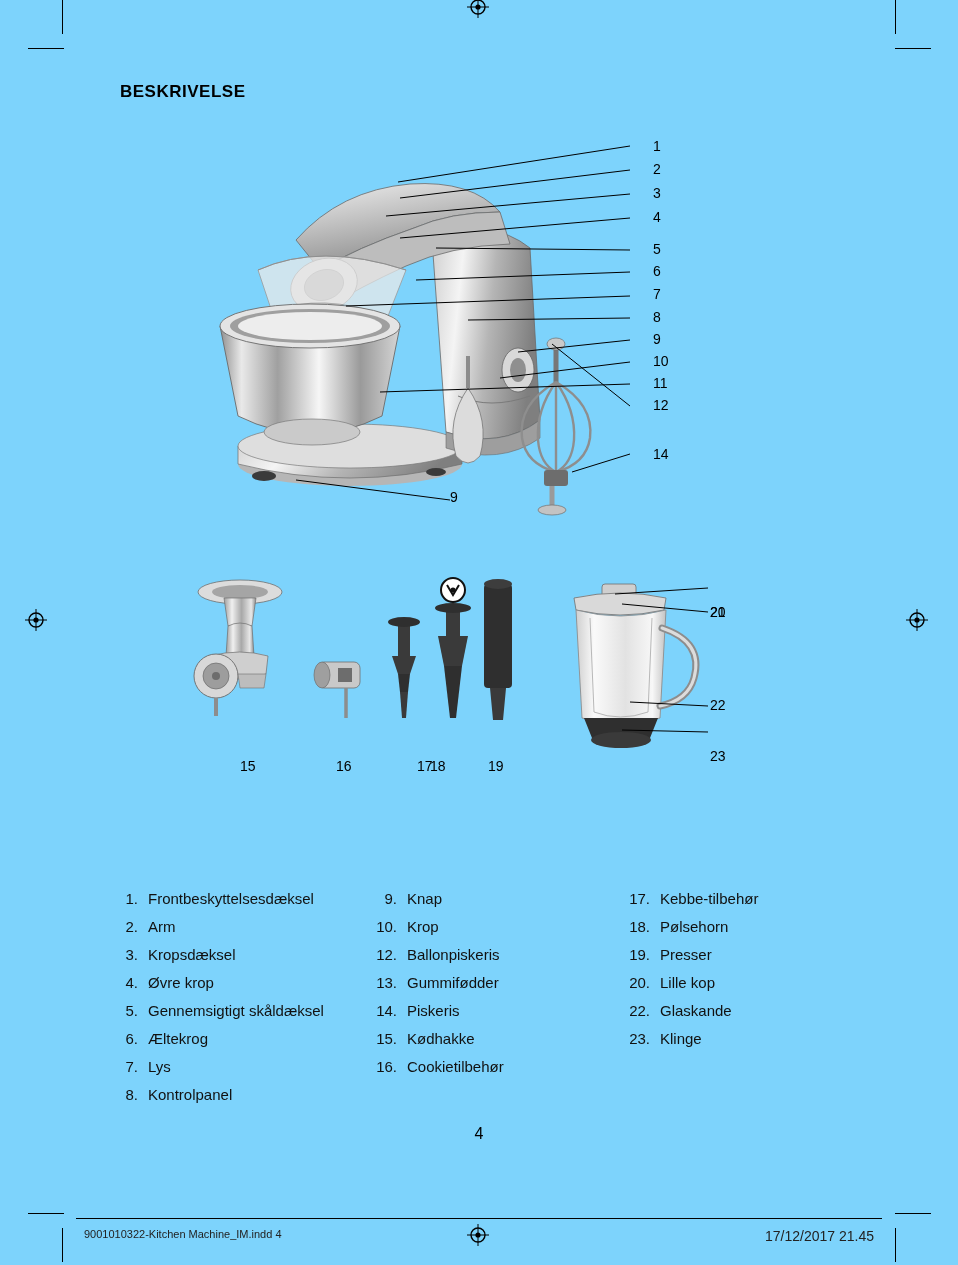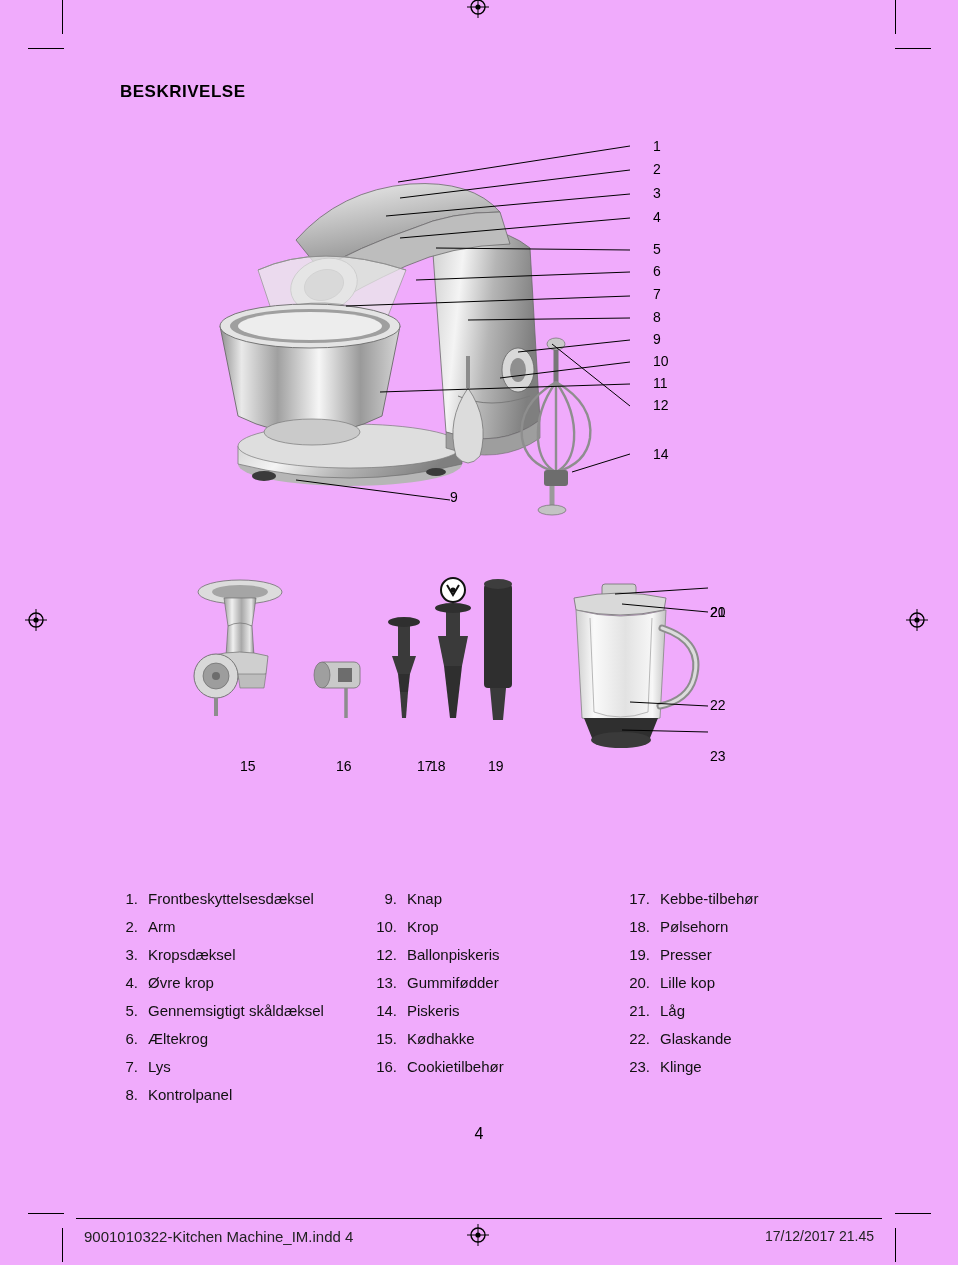--- a/index.html
+++ b/index.html
@@ -5,21 +5,21 @@
   html, body {
     margin: 0;
     padding: 0;
     background: #e8e8e8;
     font-family: "Liberation Sans", sans-serif;
   }
   .page {
     position: relative;
     width: 958px;
     height: 1265px;
-    background: #f0abfc;
+    background: #7dd3fc;
     overflow: hidden;
   }
   
   .crop {
     position: absolute;
     background: #000;
   }
   .reg {
     position: absolute;
     width: 22px;
@@ -102,21 +102,21 @@
     left: 76px;
     right: 76px;
     top: 1218px;
     height: 1px;
     background: #000;
   }
   .footer-left {
     position: absolute;
     left: 84px;
     top: 1228px;
-    font-size: 15px;
+    font-size: 11px;
     color: #222;
   }
   .footer-right {
     position: absolute;
     right: 84px;
     top: 1228px;
     font-size: 14px;
     color: #222;
     text-align: right;
   }
@@ -471,24 +471,20 @@
       </div>
       <div class="list-row">
         <span class="list-num">19.</span>
         <span class="list-label">Presser</span>
       </div>
       <div class="list-row">
         <span class="list-num">20.</span>
         <span class="list-label">Lille kop</span>
       </div>
       <div class="list-row">
-        <span class="list-num">21.</span>
-        <span class="list-label">Låg</span>
-      </div>
-      <div class="list-row">
         <span class="list-num">22.</span>
         <span class="list-label">Glaskande</span>
       </div>
       <div class="list-row">
         <span class="list-num">23.</span>
         <span class="list-label">Klinge</span>
       </div>
     </div>
 
   </div>

